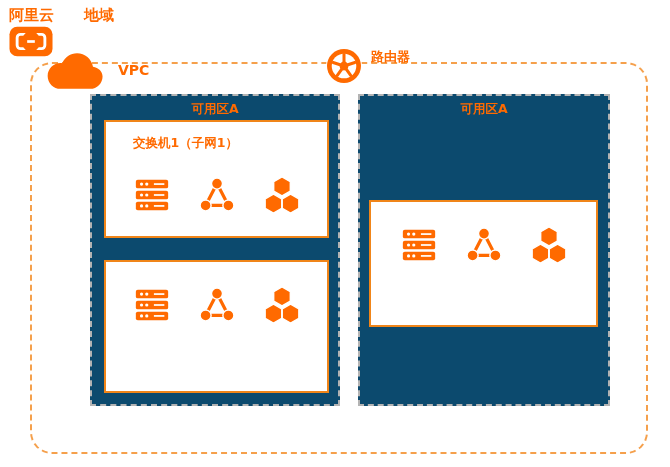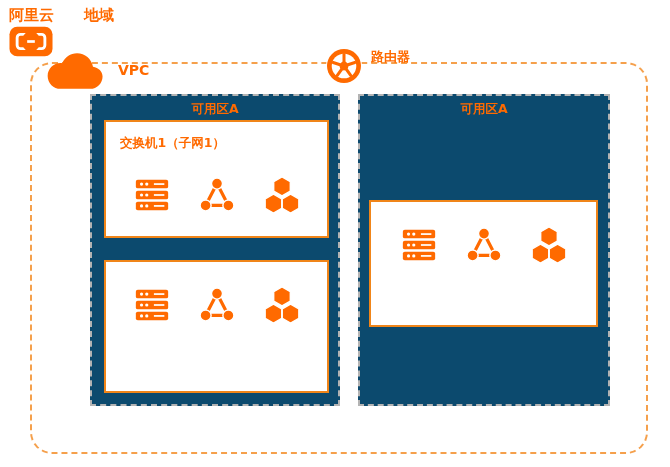--- a/index.html
+++ b/index.html
@@ -95,21 +95,21 @@
     border: 2px solid #F08519;
   }
   .zone-a .s1 { left: 12px; top: 24px;  width: 225px; height: 118px; }
   .zone-a .s2 { left: 12px; top: 164px; width: 225px; height: 133px; }
   .zone-b .s3 { left: 9px;  top: 104px; width: 229px; height: 127px; }
 
   .switch-label {
     color: #FF6A00;
     font-size: 12.5px;
     font-weight: bold;
-    padding: 13px 0 0 14px;
+    padding: 13px 0 0 27px;
     white-space: nowrap;
   }
   .icon-row {
     display: flex;
     justify-content: center;
     gap: 27px;
     margin-top: 24px;
   }
   .res-icon { width: 38px; height: 38px; display: block; }
 

